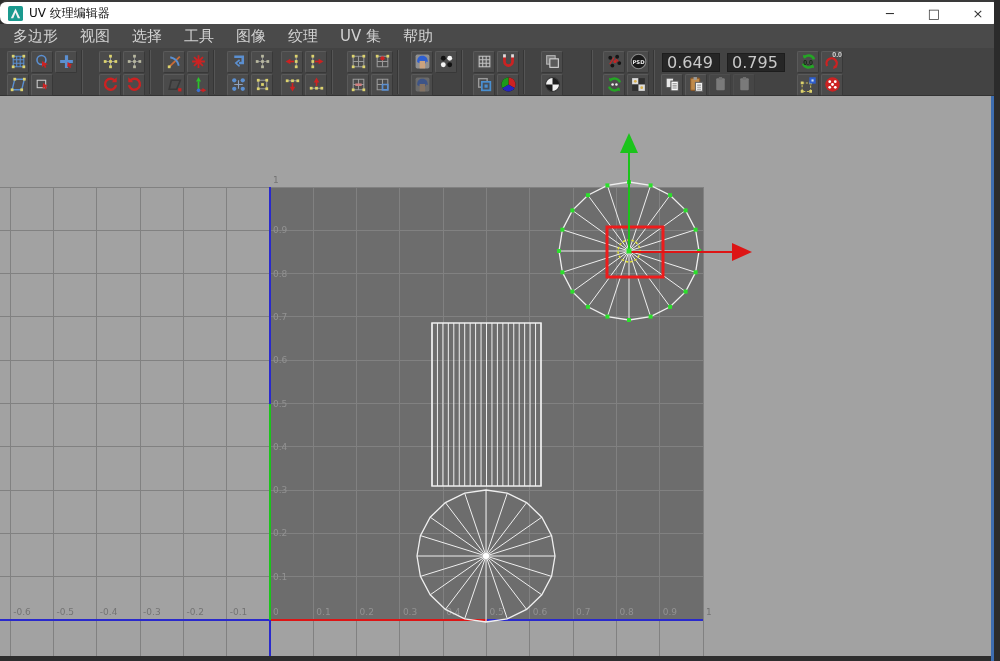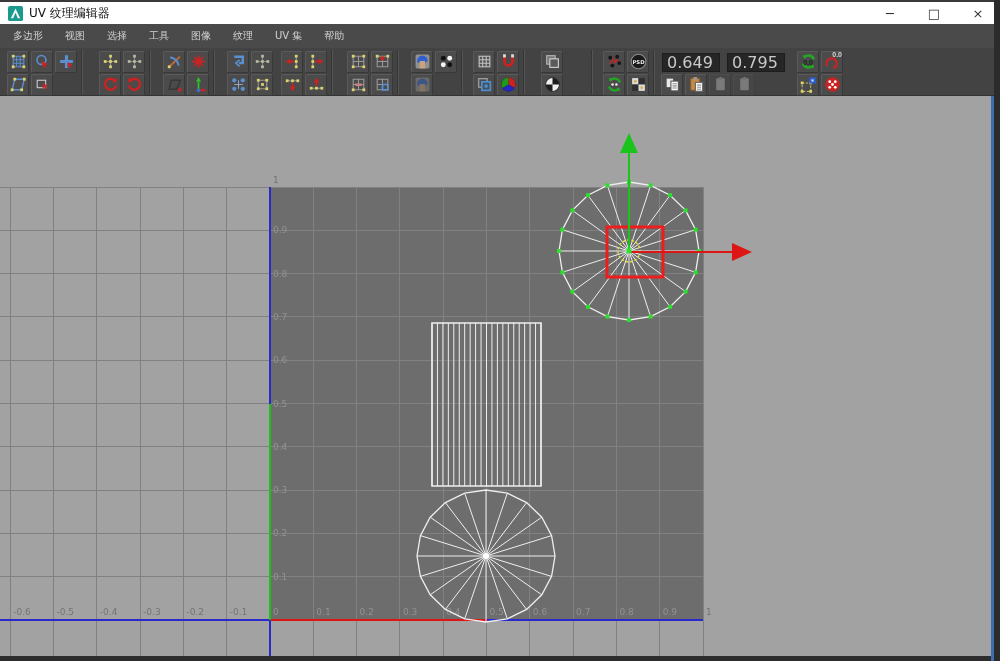--- a/index.html
+++ b/index.html
@@ -1,29 +1,29 @@
 <!DOCTYPE html>
 <html><head>
 <meta charset="utf-8">
 <style>
   html,body{margin:0;padding:0;background:#2d2d2d;}
   body{width:1000px;height:661px;position:relative;overflow:hidden;
        font-family:"DejaVu Sans",sans-serif;-webkit-font-smoothing:antialiased;}
   
   #titlebar{position:absolute;left:0;top:0;width:1000px;height:24px;background:#ffffff;
-            border-top:2px solid #3a3a3a;box-sizing:border-box;display:flex;align-items:center;}
+            border-top:2px solid #3a3a3a;box-sizing:border-box;display:flex;align-items:center;border-radius:7px;}
   #title-icon{width:15px;height:15px;margin:0 6px 0 8px;flex:0 0 auto;}
   #title-text{font-size:12px;color:#111;}
   #win-controls{margin-left:auto;display:flex;height:100%;}
   .win-btn{width:44px;height:100%;display:flex;align-items:center;justify-content:center;
            font-size:13px;color:#333;cursor:default;}
   
   #menubar{position:absolute;left:0;top:24px;width:1000px;height:24px;background:#4a4a4a;
            display:flex;align-items:center;box-sizing:border-box;padding-left:2px;}
-  .menu-item{color:#d2d2d2;font-size:10px;padding:0 11px;height:100%;display:flex;align-items:center;}
+  .menu-item{color:#d2d2d2;font-size:15px;padding:0 11px;height:100%;display:flex;align-items:center;}
   
   #toolbar{position:absolute;left:0;top:48px;width:1000px;height:48px;background:#434343;
            display:flex;align-items:flex-start;box-sizing:border-box;padding-top:2px;
            border-bottom:1px solid #333;}
   .tb-group{display:flex;flex-direction:column;}
   .tb-row{display:flex;height:23px;align-items:center;}
   .tb-btn{width:22px;height:22px;margin:0 1px;background:#4b4b4b;border:1px solid;
           border-color:#5a5a5a #383838 #383838 #5a5a5a;border-radius:2px;box-sizing:border-box;
           display:flex;align-items:center;justify-content:center;padding:0;position:relative;}
   .tb-btn svg{width:17px;height:17px;display:block;}

